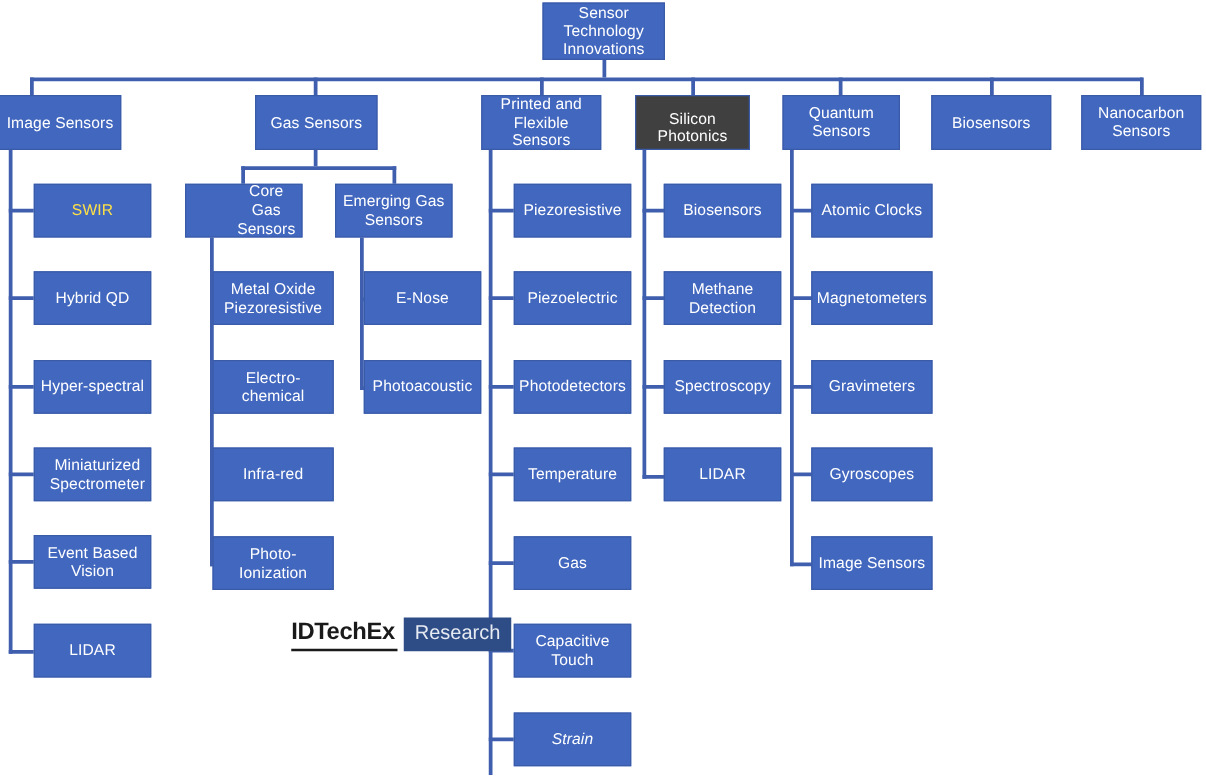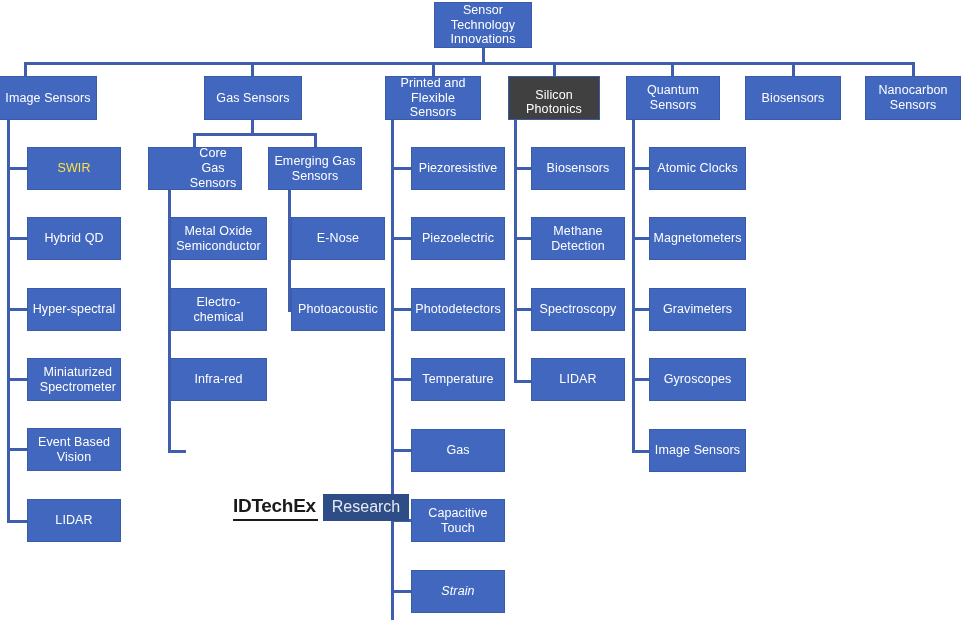--- a/index.html
+++ b/index.html
@@ -181,34 +181,37 @@
   <div class="node" style="left: 268px; top: 147px; width: 94px; height: 43px; background: rgb(66, 103, 190); border-color: rgb(58, 91, 168); color: rgb(255, 255, 255);">
     <span class="nlabel">Emerging Gas
 Sensors</span>
   </div>
 
   <div class="conn v" style="left: 168px; top: 190px; height: 263px; background: rgb(63, 95, 174);"></div>
 
   <div class="conn h" style="left: 168px; top: 238px; width: 18px; background: rgb(63, 95, 174);"></div>
   <div class="node" style="left: 170px; top: 217px; width: 97px; height: 43px; background: rgb(66, 103, 190); border-color: rgb(58, 91, 168); color: rgb(255, 255, 255);">
     <span class="nlabel">Metal Oxide
-Semiconductor</span>
+Piezoresistive</span>
   </div>
 
   <div class="conn h" style="left: 168px; top: 308px; width: 18px; background: rgb(63, 95, 174);"></div>
   <div class="node" style="left: 170px; top: 288px; width: 97px; height: 43px; background: rgb(66, 103, 190); border-color: rgb(58, 91, 168); color: rgb(255, 255, 255);">
     <span class="nlabel">Electro-chemical</span>
   </div>
 
   <div class="conn h" style="left: 168px; top: 378px; width: 18px; background: rgb(63, 95, 174);"></div>
   <div class="node" style="left: 170px; top: 358px; width: 97px; height: 43px; background: rgb(66, 103, 190); border-color: rgb(58, 91, 168); color: rgb(255, 255, 255);">
     <span class="nlabel">Infra-red</span>
   </div>
 
   <div class="conn h" style="left: 168px; top: 450px; width: 18px; background: rgb(63, 95, 174);"></div>
+  <div class="node" style="left: 170px; top: 429px; width: 97px; height: 43px; background: rgb(66, 103, 190); border-color: rgb(58, 91, 168); color: rgb(255, 255, 255);">
+    <span class="nlabel">Photo-Ionization</span>
+  </div>
 
   <div class="conn v" style="left: 288px; top: 190px; height: 122px; background: rgb(63, 95, 174);"></div>
 
   <div class="conn h" style="left: 288px; top: 238px; width: 18px; background: rgb(63, 95, 174);"></div>
   <div class="node" style="left: 291px; top: 217px; width: 94px; height: 43px; background: rgb(66, 103, 190); border-color: rgb(58, 91, 168); color: rgb(255, 255, 255);">
     <span class="nlabel">E-Nose</span>
   </div>
 
   <div class="conn h" style="left: 288px; top: 309px; width: 18px; background: rgb(63, 95, 174);"></div>
   <div class="node" style="left: 291px; top: 288px; width: 94px; height: 43px; background: rgb(66, 103, 190); border-color: rgb(58, 91, 168); color: rgb(255, 255, 255);">

